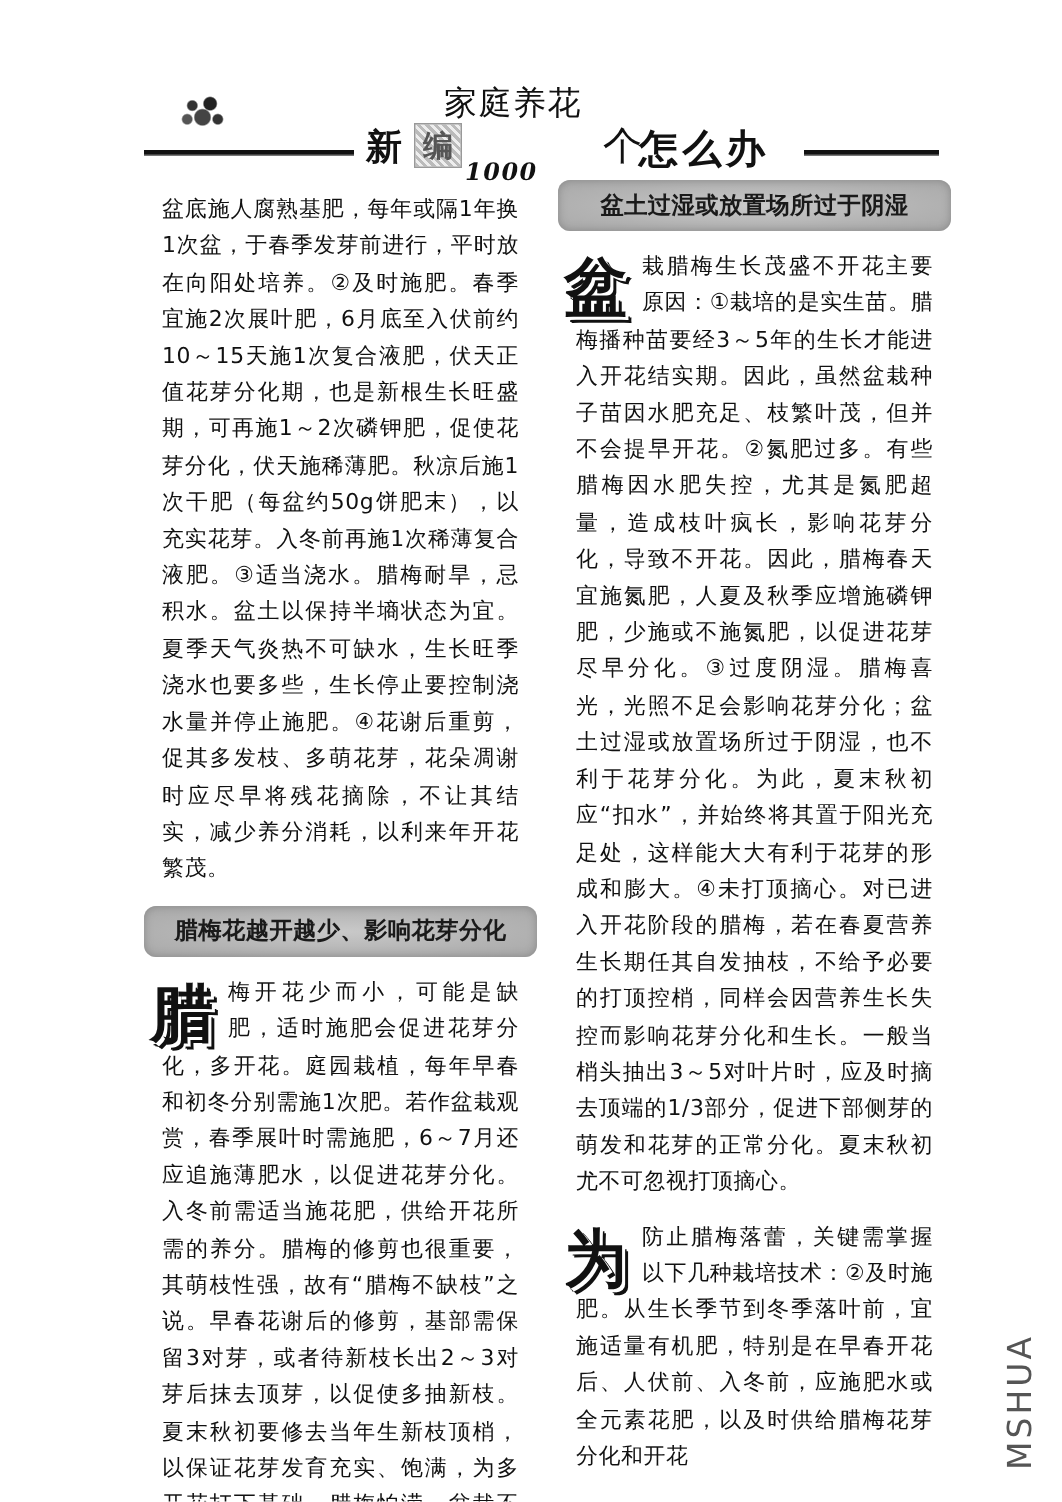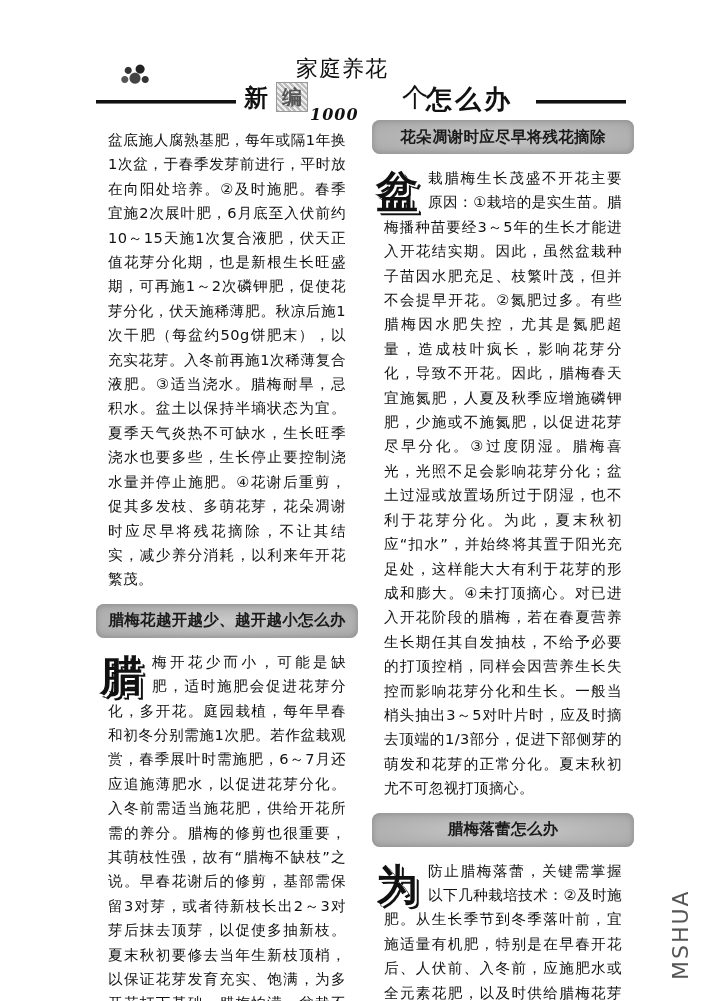--- a/index.html
+++ b/index.html
@@ -68,33 +68,32 @@
   <span class="h-bian">编</span>
   <span class="h-top">家庭养花</span>
   <span class="h-num">1000</span>
   <span class="h-ge">个</span>
   <span class="h-zen">怎么办</span>
   <div class="rule-right"></div>
 </div>
 
 <div class="col col-left">
   <p class="body">盆底施人腐熟基肥，每年或隔1年换1次盆，于春季发芽前进行，平时放在向阳处培养。②及时施肥。春季宜施2次展叶肥，6月底至入伏前约10～15天施1次复合液肥，伏天正值花芽分化期，也是新根生长旺盛期，可再施1～2次磷钾肥，促使花芽分化，伏天施稀薄肥。秋凉后施1次干肥（每盆约50g饼肥末），以充实花芽。入冬前再施1次稀薄复合液肥。③适当浇水。腊梅耐旱，忌积水。盆土以保持半墒状态为宜。夏季天气炎热不可缺水，生长旺季浇水也要多些，生长停止要控制浇水量并停止施肥。④花谢后重剪，促其多发枝、多萌花芽，花朵凋谢时应尽早将残花摘除，不让其结实，减少养分消耗，以利来年开花繁茂。</p>
-  <div class="banner">腊梅花越开越少、越开越小怎么办</div>
+  <div class="banner">腊梅花越开越少、影响花芽分化</div>
   <div class="dropcap-wrap">
     <span class="dropcap">腊</span>
     <p class="body">梅开花少而小，可能是缺肥，适时施肥会促进花芽分化，多开花。庭园栽植，每年早春和初冬分别需施1次肥。若作盆栽观赏，春季展叶时需施肥，6～7月还应追施薄肥水，以促进花芽分化。入冬前需适当施花肥，供给开花所需的养分。腊梅的修剪也很重要，其萌枝性强，故有“腊梅不缺枝”之说。早春花谢后的修剪，基部需保留3对芽，或者待新枝长出2～3对芽后抹去顶芽，以促使多抽新枝。夏末秋初要修去当年生新枝顶梢，以保证花芽发育充实、饱满，为多开花打下基础。腊梅怕涝，盆栽不宜浇水过多，否则会影响开花。</p>
   </div>
 </div>
 
 <div class="col col-right">
-  <div class="banner" style="margin-top:4px;">花朵凋谢时应尽早将残花摘除</div>
+  <div class="banner" style="margin-top:4px;">盆土过湿或放置场所过于阴湿</div>
   <div class="dropcap-wrap">
     <span class="dropcap">盆</span>
     <p class="body">栽腊梅生长茂盛不开花主要原因：①栽培的是实生苗。腊梅播种苗要经3～5年的生长才能进入开花结实期。因此，虽然盆栽种子苗因水肥充足、枝繁叶茂，但并不会提早开花。②氮肥过多。有些腊梅因水肥失控，尤其是氮肥超量，造成枝叶疯长，影响花芽分化，导致不开花。因此，腊梅春天宜施氮肥，人夏及秋季应增施磷钾肥，少施或不施氮肥，以促进花芽尽早分化。③过度阴湿。腊梅喜光，光照不足会影响花芽分化；盆土过湿或放置场所过于阴湿，也不利于花芽分化。为此，夏末秋初应“扣水”，并始终将其置于阳光充足处，这样能大大有利于花芽的形成和膨大。④未打顶摘心。对已进入开花阶段的腊梅，若在春夏营养生长期任其自发抽枝，不给予必要的打顶控梢，同样会因营养生长失控而影响花芽分化和生长。一般当梢头抽出3～5对叶片时，应及时摘去顶端的1/3部分，促进下部侧芽的萌发和花芽的正常分化。夏末秋初尤不可忽视打顶摘心。</p>
   </div>
-  <div class="banner">腊梅落蕾怎么办</div>
   <div class="dropcap-wrap">
     <span class="dropcap">为</span>
     <p class="body">防止腊梅落蕾，关键需掌握以下几种栽培技术：②及时施肥。从生长季节到冬季落叶前，宜施适量有机肥，特别是在早春开花后、人伏前、入冬前，应施肥水或全元素花肥，以及时供给腊梅花芽分化和开花</p>
   </div>
 </div>
 
 <div class="watermark">MSHUA</div>
 
 </body></html>

